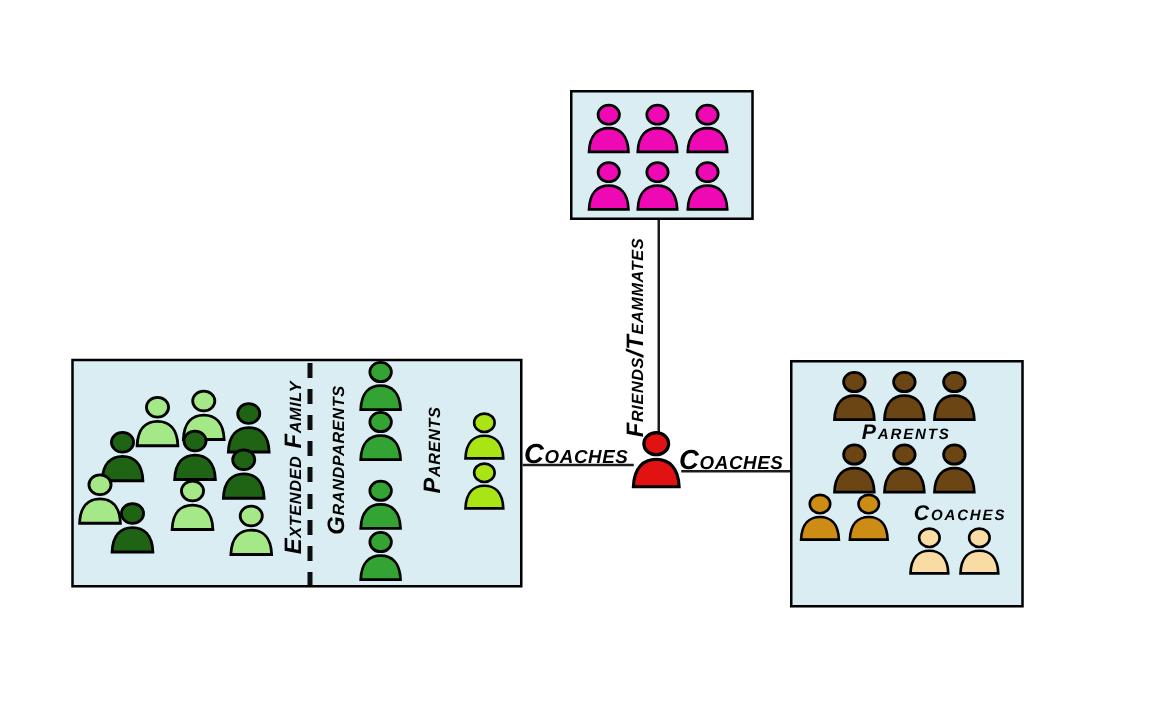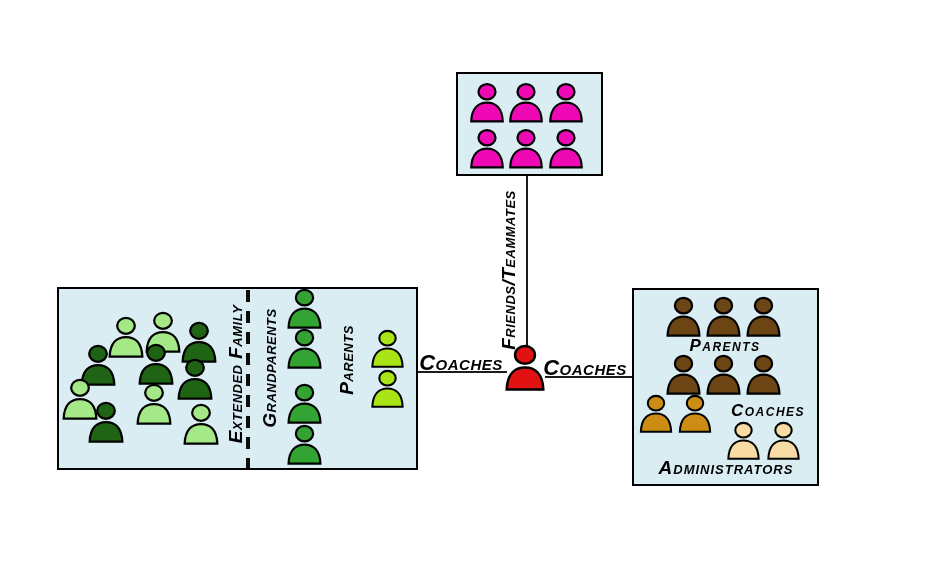--- a/index.html
+++ b/index.html
@@ -73,21 +73,20 @@
   <span class="lbl" id="lbl-family">Coaches</span>
   <span class="lbl" id="lbl-school">Coaches</span>
   <span class="lbl rot" id="lbl-friends">Friends/Teammates</span>
 
   <span class="lbl rot" id="lbl-extfam">Extended Family</span>
   <span class="lbl rot" id="lbl-grand">Grandparents</span>
   <span class="lbl rot" id="lbl-parents">Parents</span>
 
   <span class="lbl" id="lbl-teachers">Parents</span>
   <span class="lbl" id="lbl-coaches">Coaches</span>
-  <span class="lbl" id="lbl-admins">Administrators</span>
 
 <svg viewBox="0 0 40 44" class="person" style="left: 469px; top: 83px; width: 36px; height: 40px;">
       <ellipse cx="20" cy="9.5" rx="9.5" ry="8.5" fill="#ee09b4" stroke="#000000" stroke-width="2.4"></ellipse>
       <path d="M2.5 42.5 C3 27.5 10.5 21.5 20 21.5 C29.5 21.5 37 27.5 37.5 42.5 Z" fill="#ee09b4" stroke="#000000" stroke-width="2.4"></path>
     </svg>
     <svg viewBox="0 0 40 44" class="person" style="left: 508px; top: 83px; width: 36px; height: 40px;">
       <ellipse cx="20" cy="9.5" rx="9.5" ry="8.5" fill="#ee09b4" stroke="#000000" stroke-width="2.4"></ellipse>
       <path d="M2.5 42.5 C3 27.5 10.5 21.5 20 21.5 C29.5 21.5 37 27.5 37.5 42.5 Z" fill="#ee09b4" stroke="#000000" stroke-width="2.4"></path>
     </svg>
     <svg viewBox="0 0 40 44" class="person" style="left: 548px; top: 83px; width: 36px; height: 40px;">

